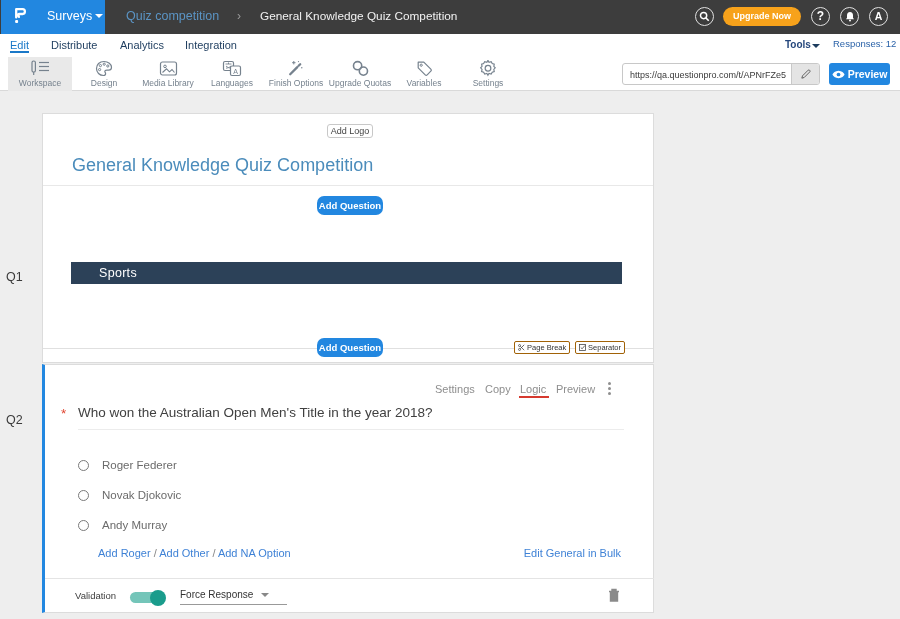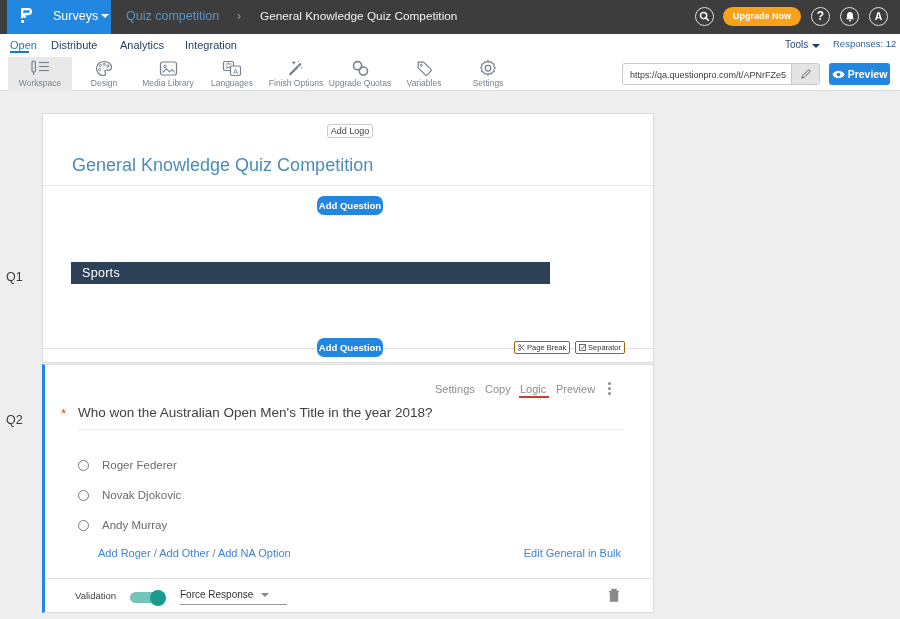--- a/index.html
+++ b/index.html
@@ -1,36 +1,36 @@
 <!DOCTYPE html>
 <html><head>
 <meta charset="utf-8">
 <style>
 * { margin:0; padding:0; box-sizing:border-box; }
 html,body { width:900px; height:619px; overflow:hidden; }
 body { font-family:"Liberation Sans", sans-serif; background:#eeeeee; position:relative; }
 
 
 #topbar { position:absolute; left:0; top:0; width:900px; height:34px; background:#3d3d3d; }
-#brand { position:absolute; left:7px; top:0; width:104px; height:34px; background:#2287e0; }
+#brand { position:absolute; left:1px; top:0; width:104px; height:34px; background:#2287e0; }
 #brand .plogo { position:absolute; left:13px; top:7px; }
 #brand .stext { position:absolute; left:46px; top:9px; color:#fff; font-size:12.5px; }
 #brand .caret { position:absolute; left:94px; top:14px; width:0; height:0; border-left:4.5px solid transparent; border-right:4.5px solid transparent; border-top:4.5px solid #fff; }
 #crumb1 { position:absolute; left:126px; top:9px; color:#5b94c4; font-size:12.5px; }
 #crumbsep { position:absolute; left:237px; top:9px; color:#9a9a9a; font-size:12px; }
 #crumb2 { position:absolute; left:260px; top:9px; color:#f2f2f2; font-size:11.8px; }
 .hcirc { position:absolute; top:7px; width:19px; height:19px; border:1.4px solid #e0e0e0; border-radius:50%; color:#fff; text-align:center; }
 #upgrade { position:absolute; left:723px; top:7px; width:78px; height:19px; background:#f7a21b; border-radius:10px; color:#fff; font-size:9px; font-weight:bold; text-align:center; line-height:19px; }
 
 
 #tabbar { position:absolute; left:0; top:34px; width:900px; height:23px; background:#fff; }
 #tabbar .tab { position:absolute; top:5px; font-size:11px; color:#1d3c5e; }
 #tabbar .active { color:#1a78c8; }
 #edituline { position:absolute; left:10px; top:17px; width:19px; height:1.5px; background:#1a78c8; }
-#tools { position:absolute; left:785px; top:5px; font-size:10px; color:#25477c; font-weight:normal; }
+#tools { position:absolute; left:785px; top:5px; font-size:10px; color:#25477c; font-weight:bold; }
 #toolscaret { position:absolute; left:812px; top:10px; width:0; height:0; border-left:4px solid transparent; border-right:4px solid transparent; border-top:4px solid #1d3c5e; }
 #responses { position:absolute; left:833px; top:4px; font-size:9.5px; color:#2a62a8; font-weight:normal; white-space:nowrap; }
 
 
 #toolbar { position:absolute; left:0; top:57px; width:900px; height:34px; background:#fff; border-bottom:1px solid #d9d9d9; }
 .titem { position:absolute; top:0; width:64px; height:34px; text-align:center; }
 .titem.on { background:#e9e9e9; }
 .titem .ticon { margin-top:3px; height:17px; }
 .titem .tlabel { font-size:8.5px; color:#76828e; margin-top:1px; white-space:nowrap; }
 #urlbox { position:absolute; left:622px; top:6px; width:198px; height:22px; background:#fff; border:1px solid #c8c8c8; border-radius:3px; }
@@ -39,21 +39,21 @@
 #previewbtn { position:absolute; left:829px; top:6px; width:61px; height:22px; background:#2287e0; border-radius:3px; color:#fff; font-size:10.5px; font-weight:bold; text-align:center; line-height:22px; }
 
 
 #content { position:absolute; left:0; top:91px; width:900px; height:528px; background:#eeeeee; }
 #card1 { position:absolute; left:42px; top:22px; width:612px; height:250px; background:#fff; border:1px solid #dcdcdc; }
 #addlogo { position:absolute; left:284px; top:10px; width:46px; height:14px; background:#fff; border:1px solid #c8c8c8; border-radius:3px; font-size:9px; color:#444; text-align:center; line-height:13px; white-space:nowrap; }
 #card1 h1 { position:absolute; left:29px; top:41px; font-size:18px; font-weight:normal; color:#4b8cbb; }
 #c1div { position:absolute; left:0; top:71px; width:610px; height:1px; background:#e8e8e8; }
 .addq { position:absolute; width:66px; height:19px; background:#2287e0; border-radius:7px; color:#fff; font-size:9.5px; font-weight:bold; text-align:center; line-height:19px; white-space:nowrap; }
 #addq1 { left:274px; top:82px; }
-#sportsbar { position:absolute; left:28px; top:148px; width:479px; height:22px; background:#2c4158; color:#fff; font-size:12.5px; font-weight:normal; line-height:22px; padding-left:11px; letter-spacing:0.3px; }
+#sportsbar { position:absolute; left:28px; top:148px; width:551px; height:22px; background:#2c4158; color:#fff; font-size:12.5px; font-weight:normal; line-height:22px; padding-left:28px; letter-spacing:0.3px; }
 #qline { position:absolute; left:0px; top:234px; width:610px; height:1px; background:#e0e0e0; }
 #addq2 { left:274px; top:224px; }
 .minibtn { position:absolute; top:227px; height:13px; background:#fff; border:1px solid #a16207; border-radius:2px; font-size:7.5px; color:#333; line-height:11px; padding:0 3px; white-space:nowrap; }
 #pagebreak { left:471px; }
 #separator { left:532px; }
 
 #card2 { position:absolute; left:42px; top:273px; width:612px; height:249px; background:#fff; border:1px solid #dcdcdc; border-left:3px solid #2287e0; }
 .qact { position:absolute; top:18px; font-size:11px; color:#8e8e8e; }
 #logicline { position:absolute; left:474px; top:31px; width:30px; height:2px; background:#d63a2f; }
 #qdots { position:absolute; left:563px; top:17px; width:3px; height:14px; }
@@ -101,21 +101,21 @@
     <div class="hcirc" style="left:840px;">
       <svg width="10" height="11" viewBox="0 0 12 13" style="margin-top:3px;">
         <path d="M6 1 C3.6 1 2.4 2.8 2.4 5 L2.4 8 L1.2 9.7 L10.8 9.7 L9.6 8 L9.6 5 C9.6 2.8 8.4 1 6 1 Z" fill="#fff"></path>
         <circle cx="6" cy="11.3" r="1.2" fill="#fff"></circle>
       </svg>
     </div>
     <div class="hcirc" style="left:869px; font-size:10.5px; font-weight:bold; line-height:17px;">A</div>
   </div>
 
   <div id="tabbar">
-    <span class="tab active" style="left:10px;">Open</span>
+    <span class="tab active" style="left:10px;">Edit</span>
     <span id="edituline"></span>
     <span class="tab" style="left:51px;">Distribute</span>
     <span class="tab" style="left:120px;">Analytics</span>
     <span class="tab" style="left:185px;">Integration</span>
     <span id="tools">Tools</span>
     <span id="toolscaret"></span>
     <span id="responses">Responses: 12</span>
   </div>
 
   <div id="toolbar">

